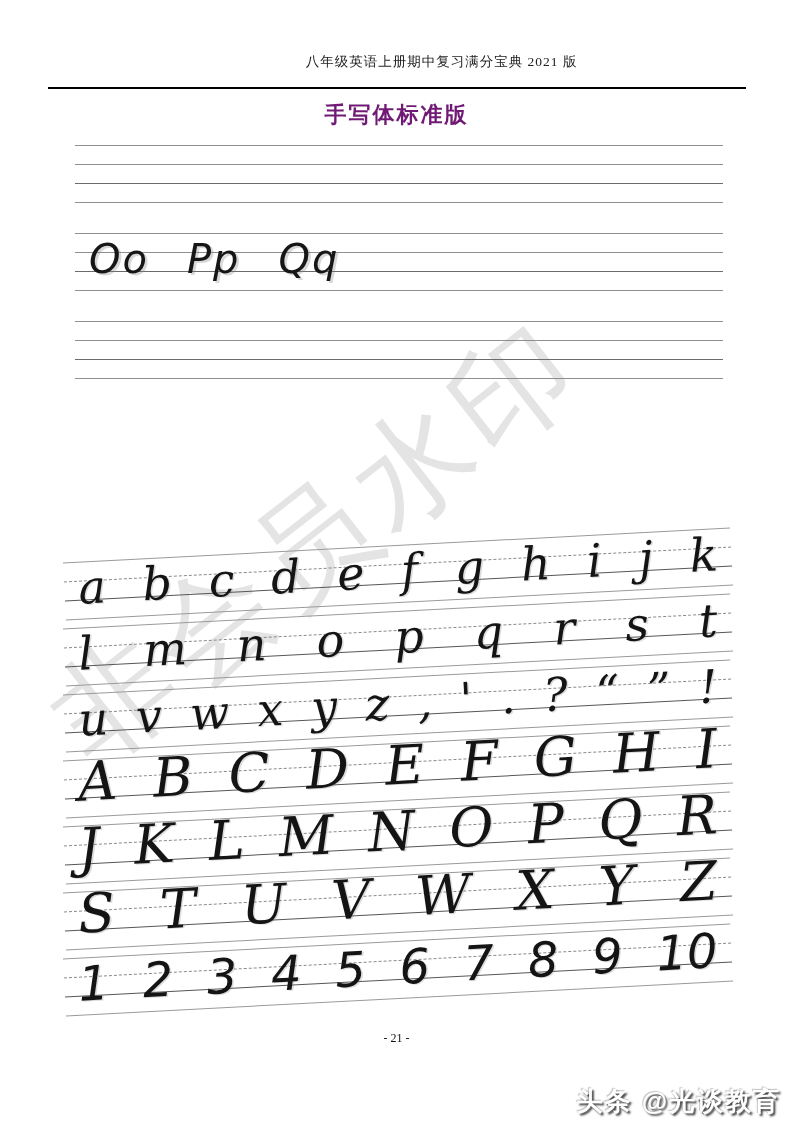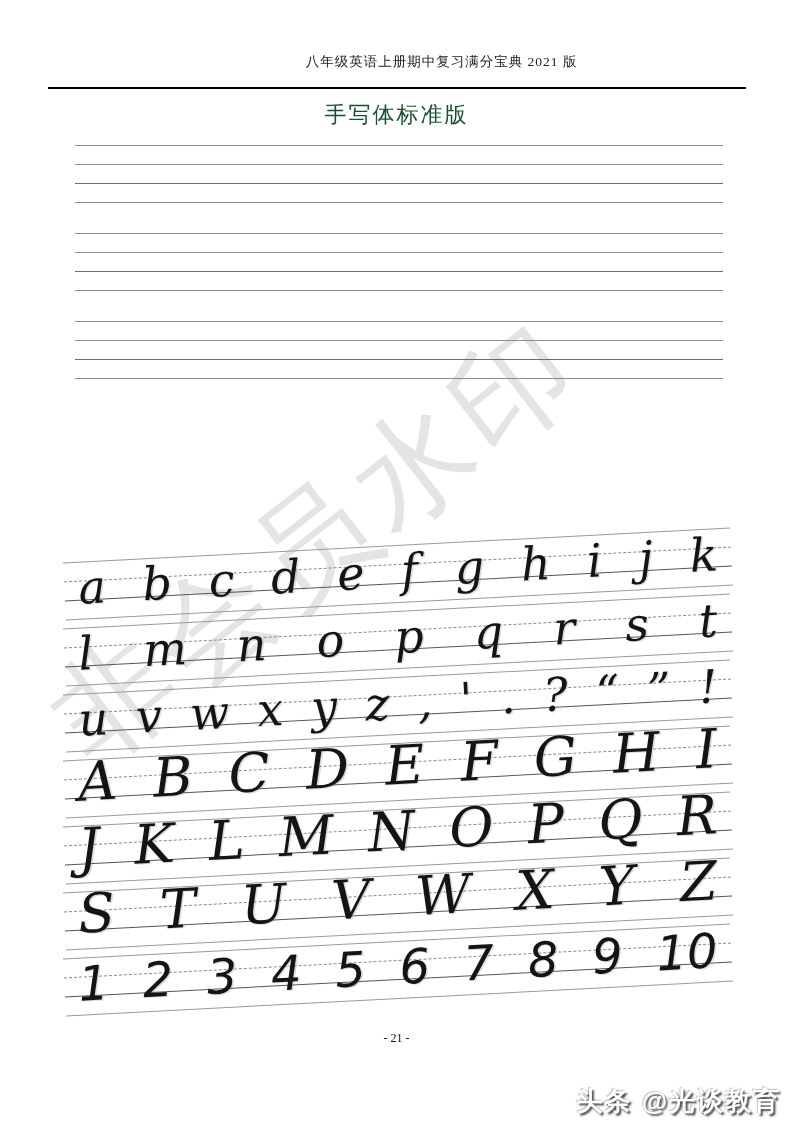--- a/index.html
+++ b/index.html
@@ -12,21 +12,21 @@
   .header{
     position:absolute; top:53px; left:0; width:100%;
     text-align:center; font-size:13.5px; color:#222; letter-spacing:1px;padding-left:45px;
   }
   .rule{
     position:absolute; top:87px; left:48px; width:698px; height:0;
     border-top:2px solid #000;
   }
   .sec-title{
     position:absolute; left:0; width:100%; text-align:center;
-    font-size:22px; font-weight:normal; color:#14532d;
+    font-size:22px; font-weight:bold; color:#701a75;
     font-family:"Liberation Sans", sans-serif; letter-spacing:2px;
   }
   .t-standard{top:100px;}
   .t-cursive{top:496px;}
   
   .wm-diag{
     position:absolute; left:118px; top:640px; z-index:0;
     font-size:118px; letter-spacing:8px; white-space:nowrap;
     color:#dcdcdc; opacity:.75;
     transform:rotate(-38deg); transform-origin:left bottom;
@@ -106,20 +106,25 @@
       <i class="gl p3"></i>
       <i class="gl p4"></i>
     </div>
 
     <div class="std-row">
       <i class="gl p1"></i>
       <i class="gl p2"></i>
       <i class="gl p3"></i>
       <i class="gl p4"></i>
       <div class="std-letters split">
+        <div class="grp">
+          <span class="pair">Oo</span>
+          <span class="pair">Pp</span>
+          <span class="pair">Qq</span>
+        </div>
       </div>
     </div>
 
     <div class="std-row">
       <i class="gl p1"></i>
       <i class="gl p2"></i>
       <i class="gl p3"></i>
       <i class="gl p4"></i>
       <div class="std-letters split">
       </div>

